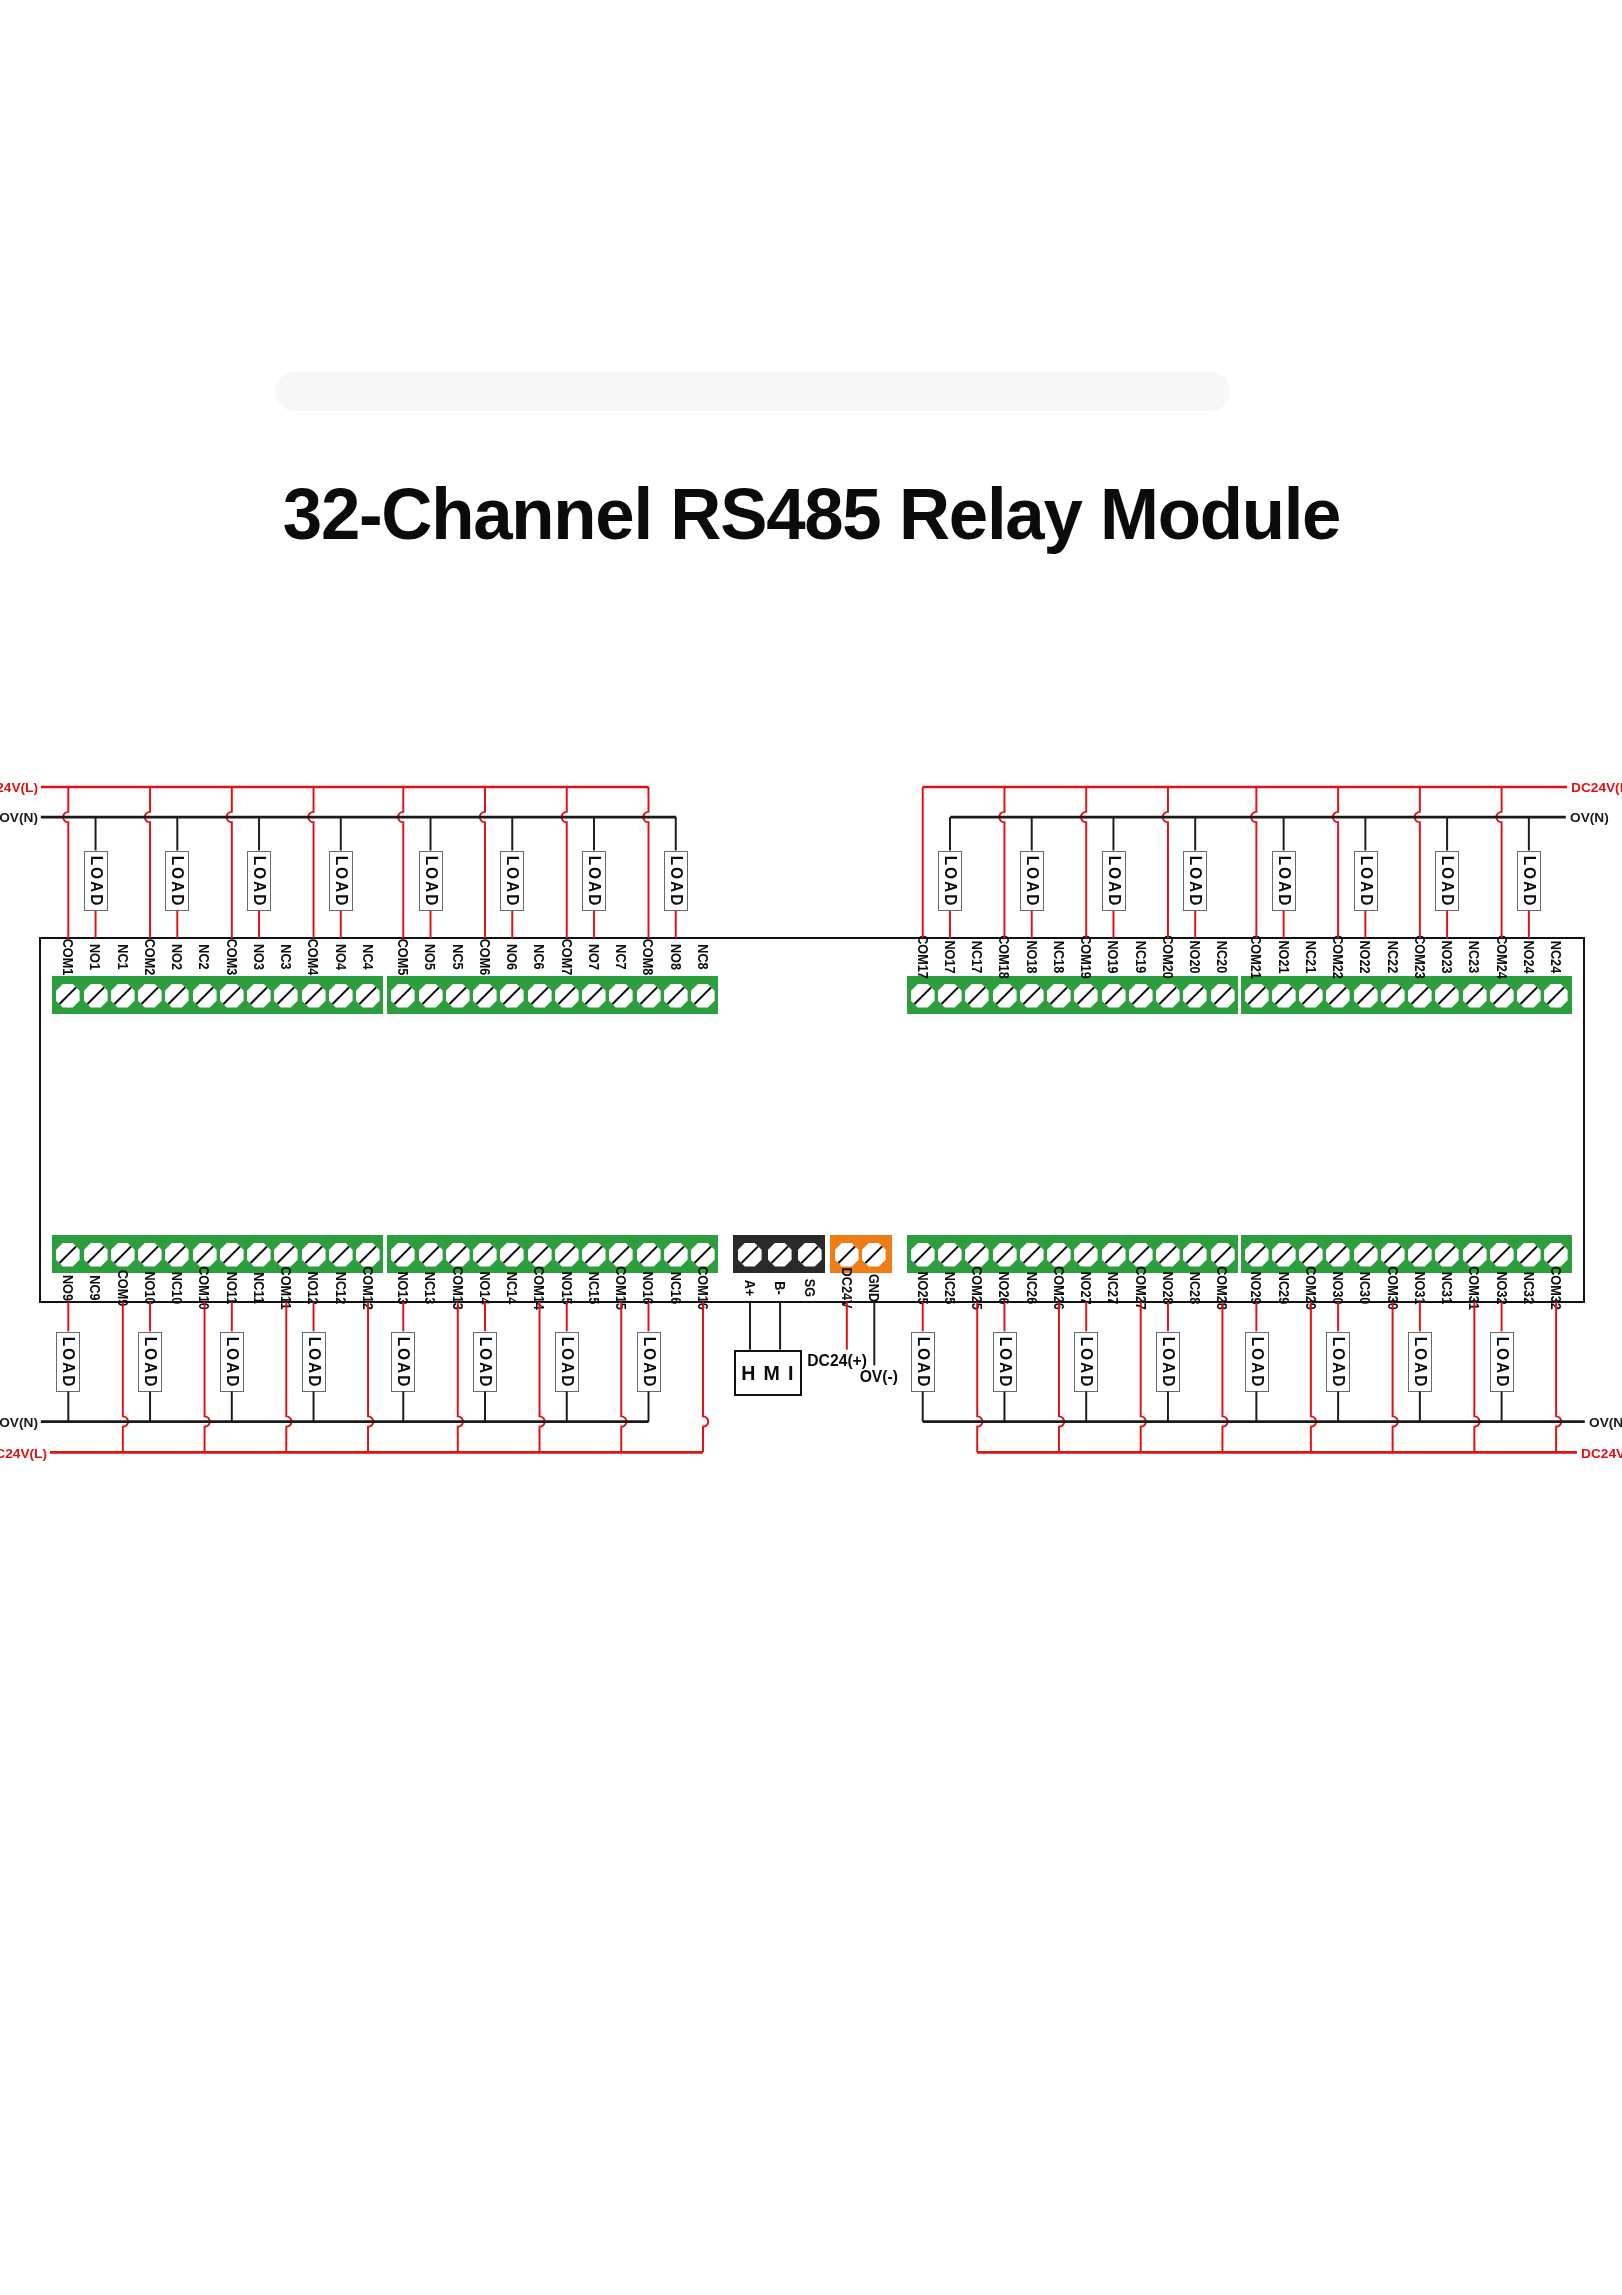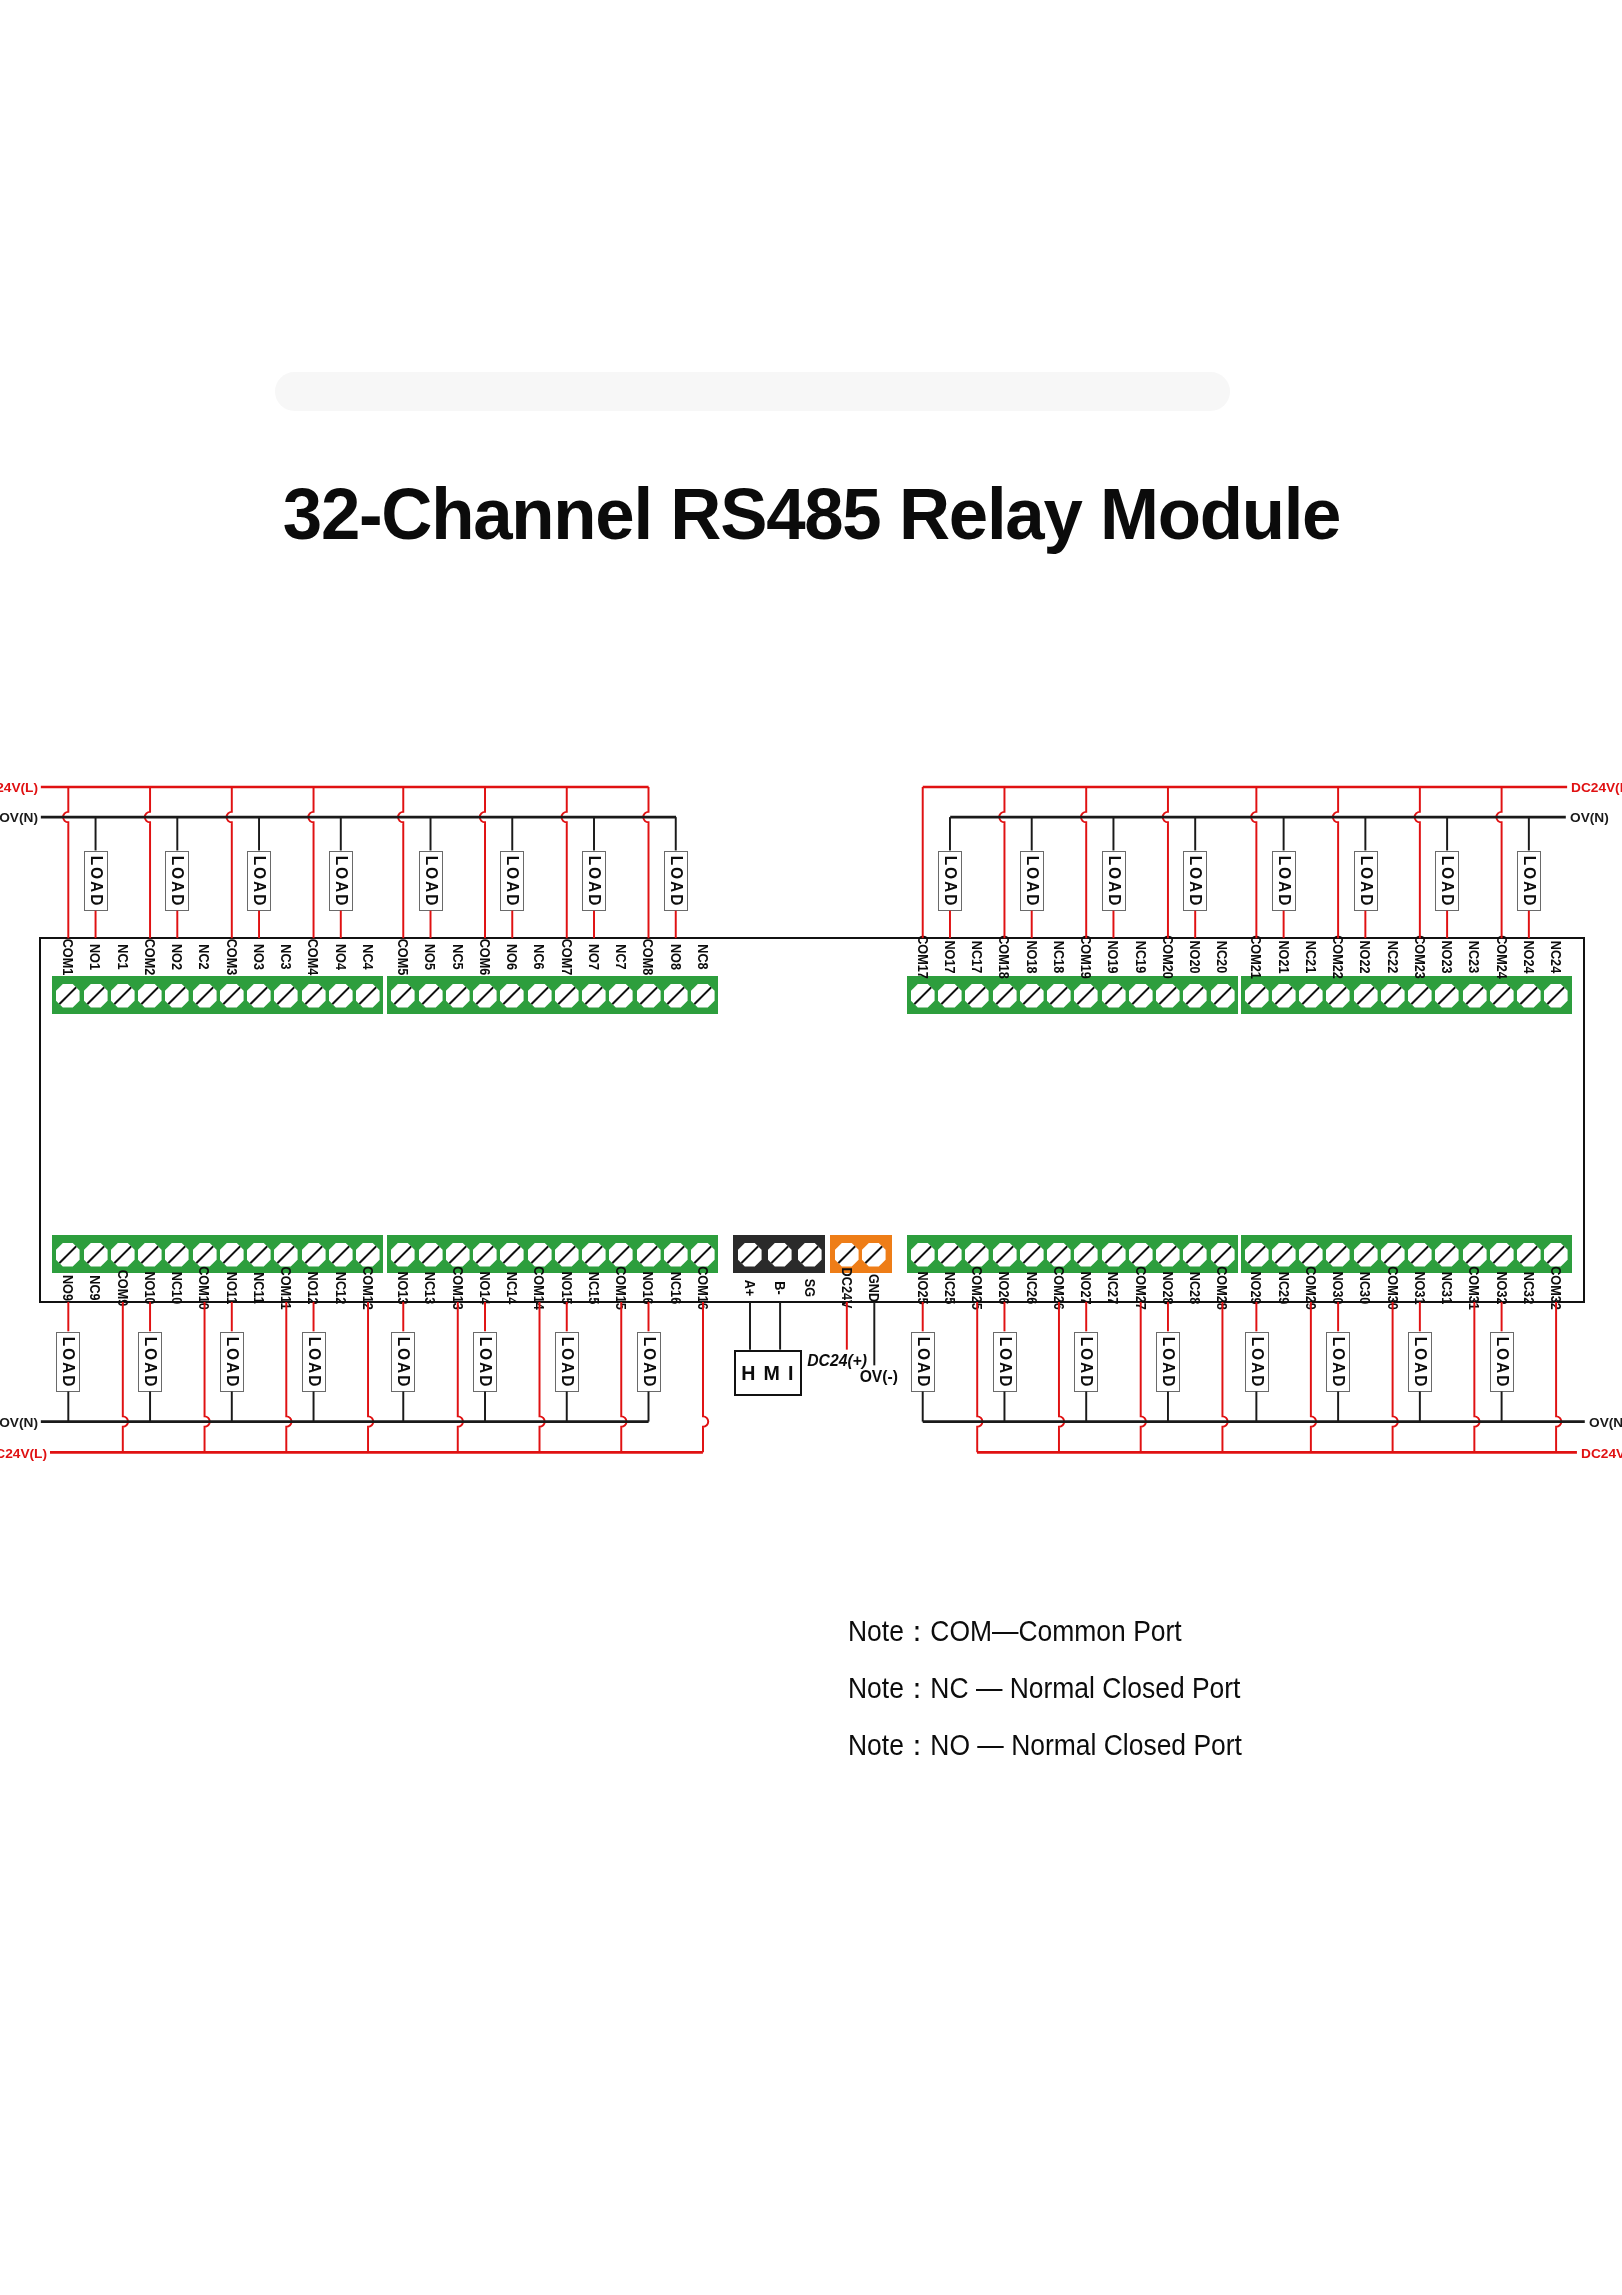--- a/index.html
+++ b/index.html
@@ -466,21 +466,16 @@
       <path d="M62,2173 L991,2173" stroke="#1a1a1a" stroke-width="4" fill="none"></path>
       <path d="M76,2220 L1074,2220" stroke="#e01112" stroke-width="4" fill="none"></path>
       <path d="M1410,2173 L2422,2173" stroke="#1a1a1a" stroke-width="4" fill="none"></path>
       <path d="M1493,2220 L2410,2220" stroke="#e01112" stroke-width="4" fill="none"></path>
       <path d="M1146,1990 L1146,2063" stroke="#1a1a1a" stroke-width="3" fill="none"></path>
       <path d="M1192,1990 L1192,2063" stroke="#1a1a1a" stroke-width="3" fill="none"></path>
       <path d="M1294,1990 L1294,2063" stroke="#e01112" stroke-width="3" fill="none"></path>
       <path d="M1336,1990 L1336,2087" stroke="#1a1a1a" stroke-width="3" fill="none"></path>
     </svg>
   <div id="hmi-box">H M I</div>
-  <div class="pwr-label" style="left:867px;top:1352px;font-style:italic;">DC24(+)</div>
+  <div class="pwr-label" style="left:867px;top:1352px;">DC24(+)</div>
   <div class="pwr-label" style="left:898px;top:1368px;">OV(-)</div>
-  <div id="notes">
-    <div class="note-line">Note：COM—Common Port</div>
-    <div class="note-line">Note：NC — Normal Closed Port</div>
-    <div class="note-line">Note：NO — Normal Closed Port</div>
-  </div>
 </div>
 
 
 </body></html>

